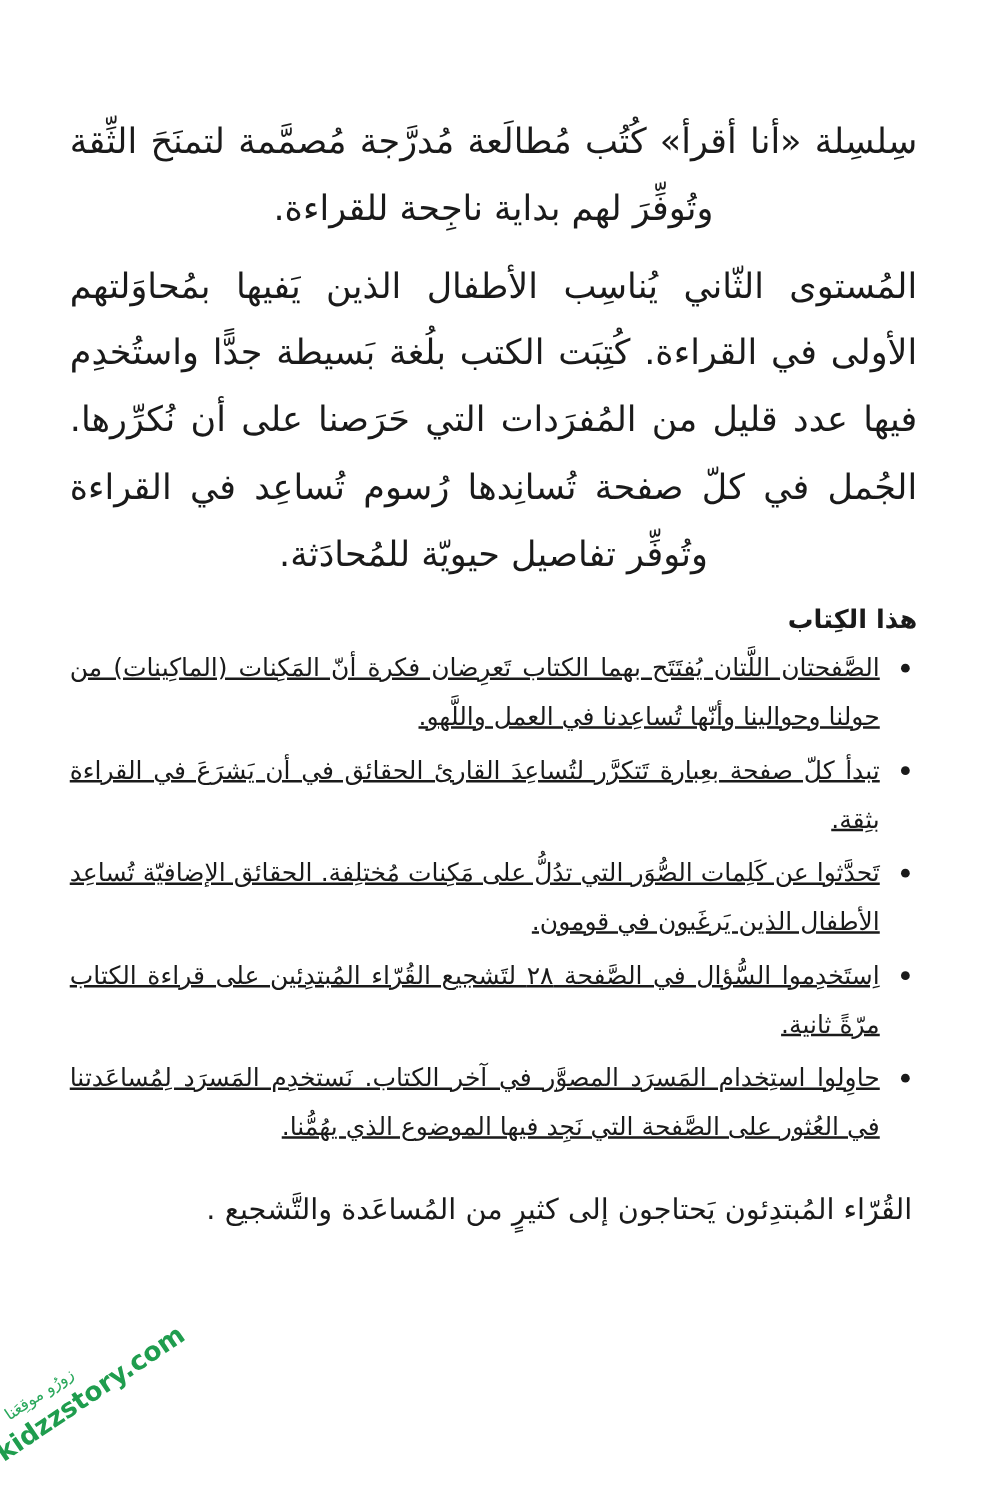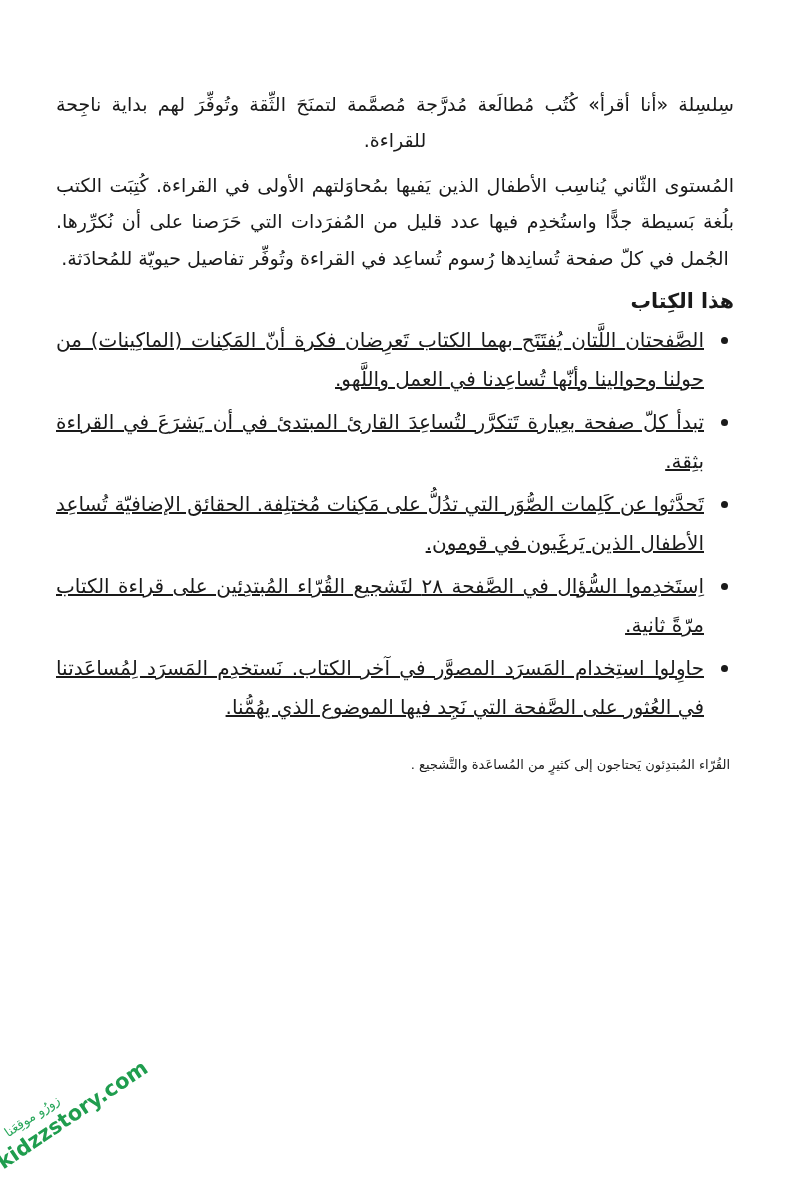--- a/index.html
+++ b/index.html
@@ -25,21 +25,21 @@
   }
   .doc-title {
     font-size: 21px;
     font-weight: bold;
     line-height: 1.6;
     margin: 0 0 10px 0;
     text-align: center;
     letter-spacing: 0;
   }
   .intro-para {
-    font-size: 19px;
+    font-size: 28px;
     line-height: 1.92;
     margin: 0 0 8px 0;
     text-align: center;
   }
   .intro-para.justified {
     text-align: justify;
     text-align-last: center;
   }
   .section-heading {
     font-size: 20.5px;
@@ -66,21 +66,21 @@
     content: "";
     position: absolute;
     right: 6px;
     top: 16px;
     width: 7px;
     height: 7px;
     background: #1a1a1a;
     border-radius: 50%;
   }
   .closing-para {
-    font-size: 13px;
+    font-size: 23px;
     line-height: 1.9;
     margin: 26px 0 0 0;
     text-align: right;
     padding-right: 4px;
   }
   .watermark {
     position: absolute;
     left: 6px;
     bottom: 8px;
     width: 150px;
@@ -121,21 +121,21 @@
 
 
   <p class="intro-para justified">سِلسِلة «أنا أقرأ» كُتُب مُطالَعة مُدرَّجة مُصمَّمة لتمنَحَ الثِّقة وتُوفِّرَ لهم بداية ناجِحة للقراءة.</p>
 
   <p class="intro-para justified">المُستوى الثّاني يُناسِب الأطفال الذين يَفيها بمُحاوَلتهم الأولى في القراءة. كُتِبَت الكتب بلُغة بَسيطة جدًّا واستُخدِم فيها عدد قليل من المُفرَدات التي حَرَصنا على أن نُكرِّرها. الجُمل في كلّ صفحة تُسانِدها رُسوم تُساعِد في القراءة وتُوفِّر تفاصيل حيويّة للمُحادَثة.</p>
 
   <h2 class="section-heading">هذا الكِتاب</h2>
 
   <ul class="tips">
     <li>الصَّفحتان اللَّتان يُفتَتَح بهما الكتاب تَعرِضان فكرة أنّ المَكِنات (الماكِينات) من حولنا وحوالينا وأنّها تُساعِدنا في العمل واللَّهو.</li>
-    <li>تبدأ كلّ صفحة بعِبارة تَتكرَّر لتُساعِدَ القارئ المبتدئ في أن يَشرَعَ في القراءة بثِقة.</li>
+    <li>تبدأ كلّ صفحة بعِبارة تَتكرَّر لتُساعِدَ القارئ الحقائق في أن يَشرَعَ في القراءة بثِقة.</li>
     <li>تَحدَّثوا عن كَلِمات الصُّوَر التي تدُلُّ على مَكِنات مُختلِفة. الحقائق الإضافيّة تُساعِد الأطفال الذين يَرغَبون في قومون.</li>
     <li>اِستَخدِموا السُّؤال في الصَّفحة ٢٨ لتَشجيع القُرّاء المُبتدِئين على قراءة الكتاب مرّةً ثانية.</li>
     <li>حاوِلوا استِخدام المَسرَد المصوَّر في آخر الكتاب. نَستخدِم المَسرَد لِمُساعَدتنا في العُثور على الصَّفحة التي نَجِد فيها الموضوع الذي يهُمُّنا.</li>
   </ul>
 
   <p class="closing-para">القُرّاء المُبتدِئون يَحتاجون إلى كثيرٍ من المُساعَدة والتَّشجيع .</p>
 
 </div>
 
 <div class="watermark">

